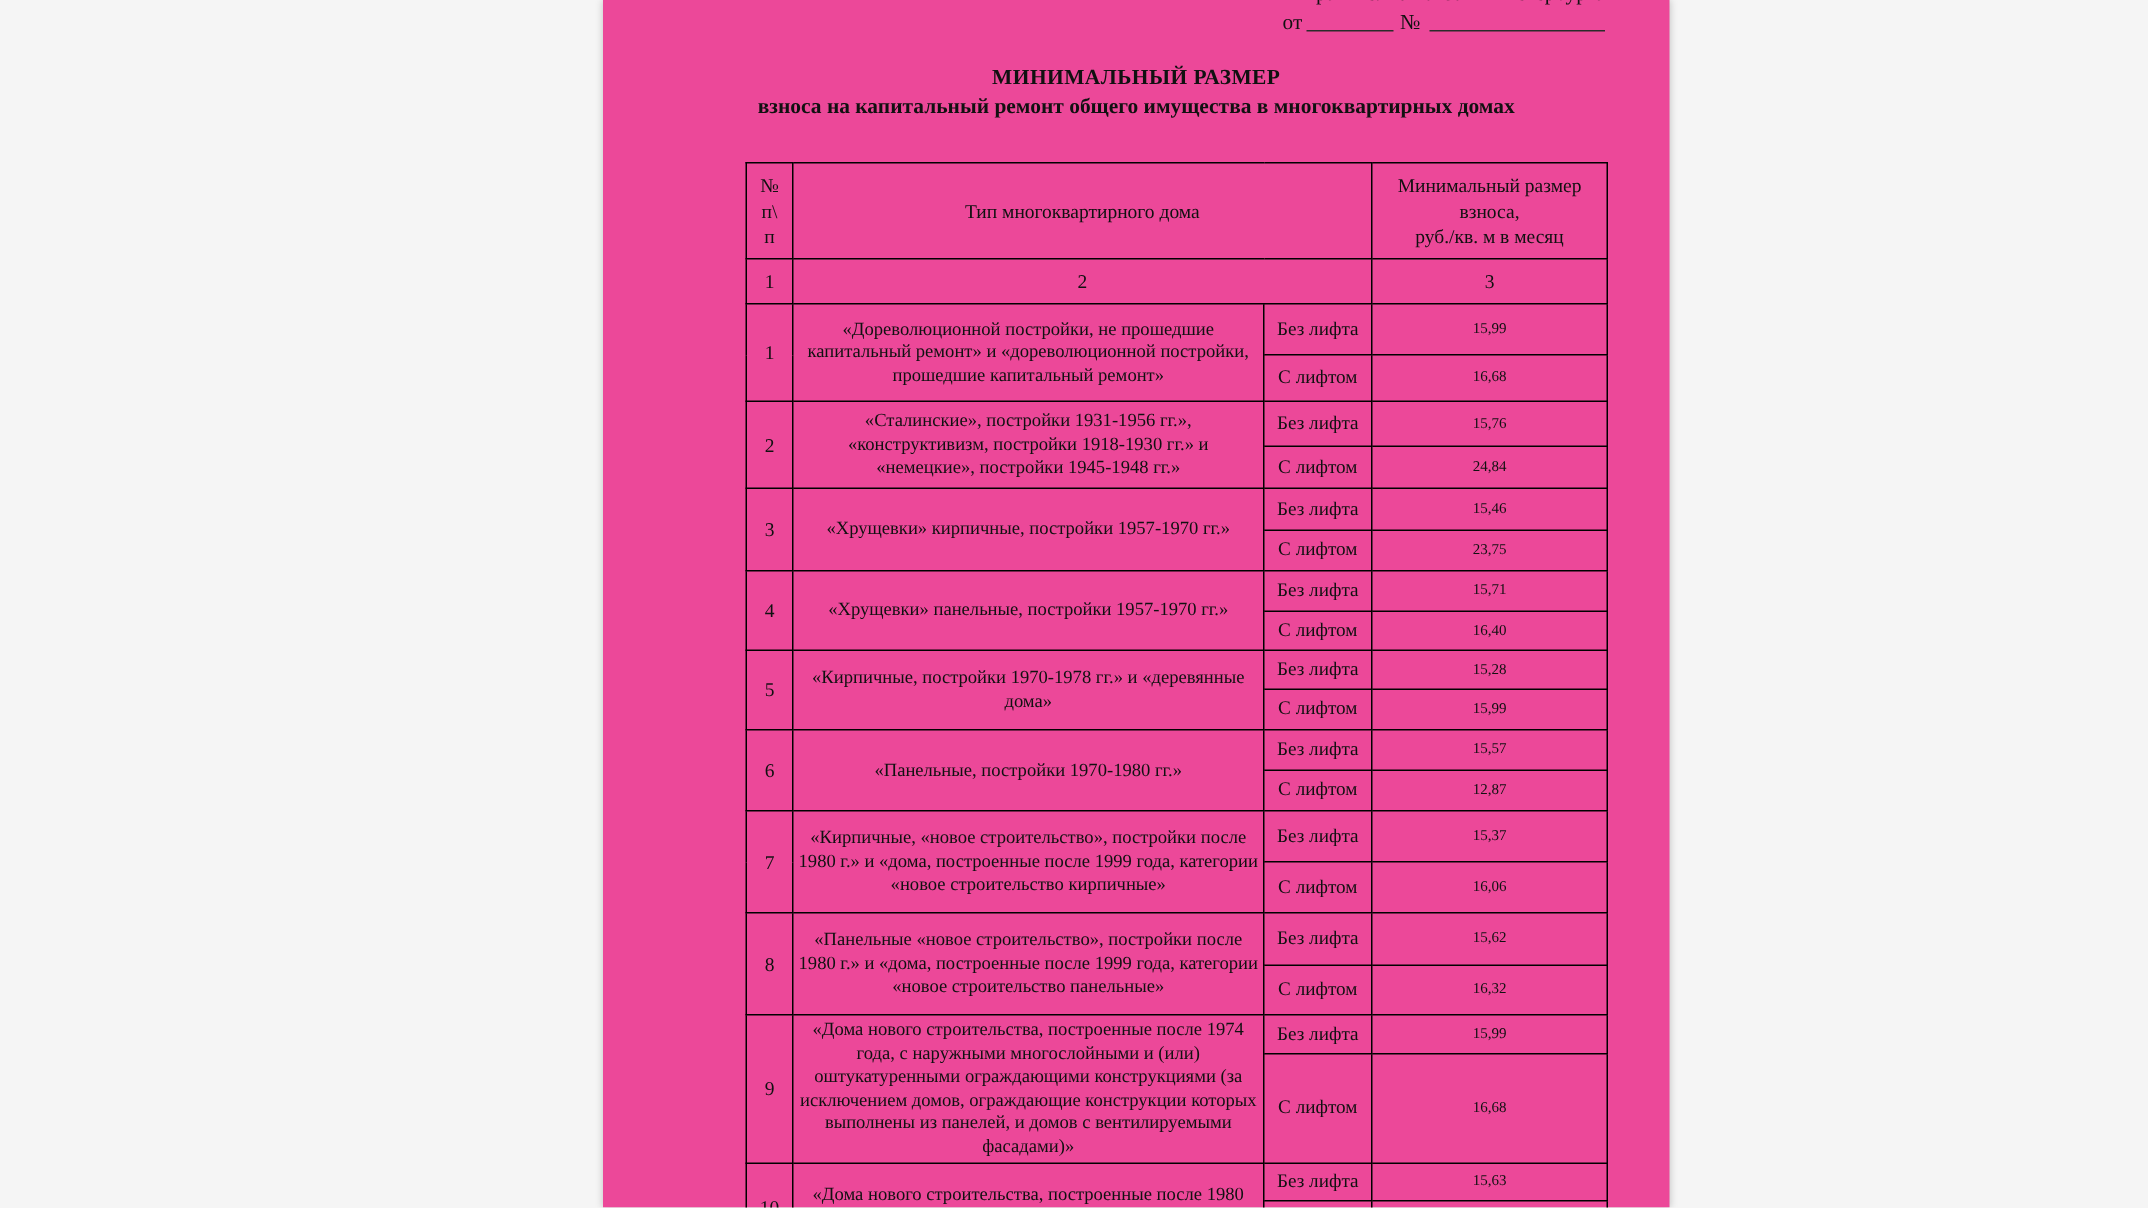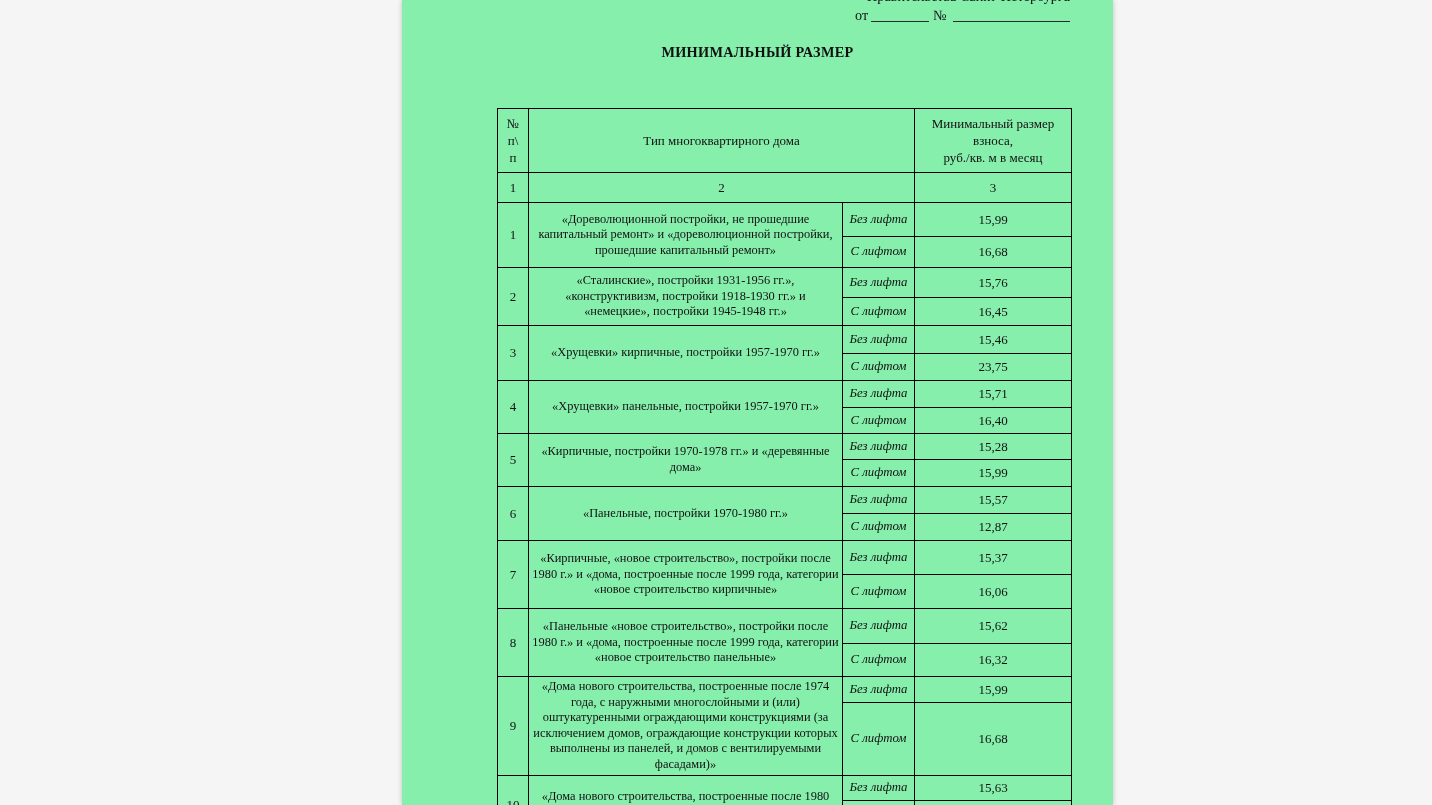--- a/index.html
+++ b/index.html
@@ -23,21 +23,21 @@
     overflow: hidden;
   }
 
   
   #page {
     position: absolute;
     left: 402px;
     top: 0;
     width: 711px;
     min-height: 805px;
-    background: #86efac;
+    background: #ec4899;
     box-shadow: 0 0 5px rgba(0,0,0,0.22);
     padding: 0 0 0 0;
     box-sizing: border-box;
   }
 
   
   .doc-header {
     position: absolute;
     right: 0px;
     top: -13px;
@@ -101,39 +101,40 @@
     font-size: 13px;
     line-height: 17px;
   }
   .col-num   { width: 31px; }
   .col-type  { width: 314px; }
   .col-lift  { width: 72px; }
   .col-rate  { width: 157px; }
 
   td.numcell   { font-size: 13px; }
   td.typecell  { padding: 4px 7px; line-height: 15.6px; }
-  td.liftcell  { font-size: 12.8px; white-space: nowrap; padding: 3px 4px; font-style: italic; }
-  td.ratecell  { font-size: 13px; }
+  td.liftcell  { font-size: 12.8px; white-space: nowrap; padding: 3px 4px; }
+  td.ratecell  { font-size: 10px; }
   td.colnum    { font-size: 12.6px; padding: 1px 3px; }
 </style>
 </head>
 <body>
 
 <div id="viewport">
   <div id="page">
 
     <div class="doc-header">
       <span class="org-line">Правительства Санкт-Петербурга</span>
       <span class="date-line">
         <span>от</span><span class="rule rule-short"></span><span>№</span><span class="rule rule-long"></span>
       </span>
     </div>
 
     <div class="title-block">
       <div class="t1">МИНИМАЛЬНЫЙ РАЗМЕР</div>
+      <div class="t2">взноса на капитальный ремонт общего имущества в многоквартирных домах</div>
     </div>
 
     <table class="rates">
       <colgroup>
         <col class="col-num">
         <col class="col-type">
         <col class="col-lift">
         <col class="col-rate">
       </colgroup>
       <thead>
@@ -168,21 +169,21 @@
             <td class="ratecell">16,68</td>
           </tr>
           <tr style="height: 30px;">
             <td class="numcell" rowspan="2">2</td>
             <td class="typecell" rowspan="2">«Сталинские», постройки 1931-1956 гг.», «конструктивизм, постройки 1918-1930 гг.» и «немецкие», постройки 1945-1948 гг.»</td>
             <td class="liftcell">Без лифта</td>
             <td class="ratecell">15,76</td>
           </tr>
           <tr style="height: 28px;">
             <td class="liftcell">С лифтом</td>
-            <td class="ratecell">16,45</td>
+            <td class="ratecell">24,84</td>
           </tr>
           <tr style="height: 28px;">
             <td class="numcell" rowspan="2">3</td>
             <td class="typecell" rowspan="2">«Хрущевки» кирпичные, постройки 1957-1970 гг.»</td>
             <td class="liftcell">Без лифта</td>
             <td class="ratecell">15,46</td>
           </tr>
           <tr style="height: 27px;">
             <td class="liftcell">С лифтом</td>
             <td class="ratecell">23,75</td>

